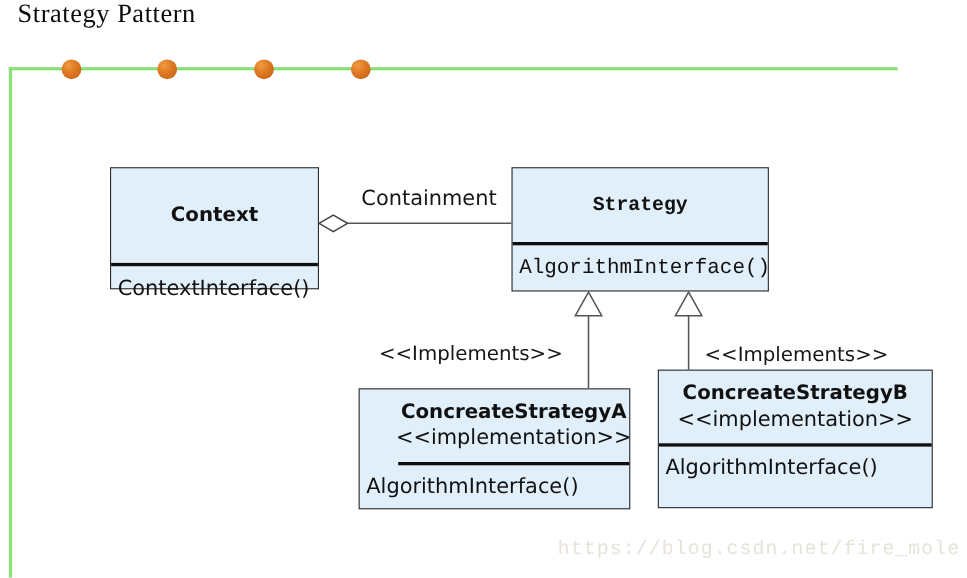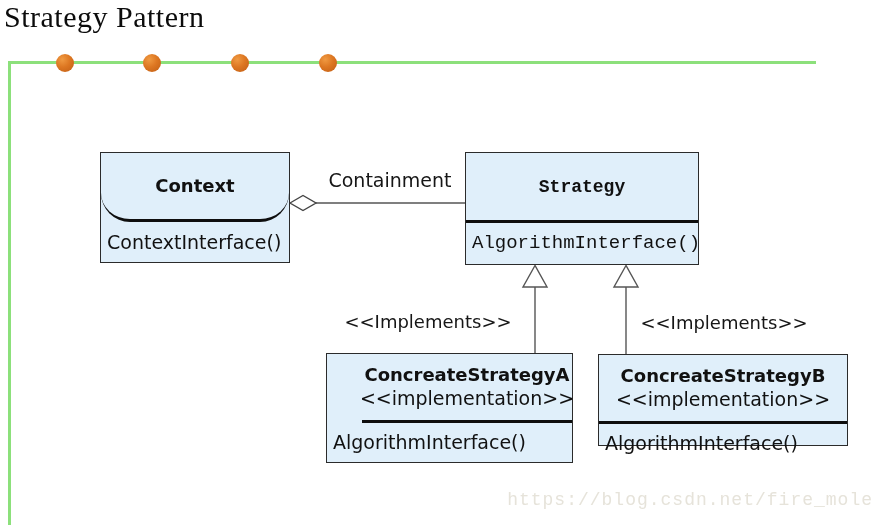--- a/index.html
+++ b/index.html
@@ -7,23 +7,23 @@
     width: 879px; height: 525px;
     background: #ffffff;
     font-family: "DejaVu Sans", sans-serif;
     position: relative;
     overflow: hidden;
   }
   .page { position: absolute; inset: 0; width: 879px; height: 525px; }
 
   
   .slide-title {
-    position: absolute; left: 4px; top: 0px;
+    position: absolute; left: 16px; top: 0px;
     font-family: "Liberation Serif", "DejaVu Serif", serif;
-    font-size: 30px; color: #0c0c0c;
+    font-size: 24px; color: #0c0c0c;
     letter-spacing: 0.5px;
     white-space: nowrap;
   }
 
   
   .accent-h {
     position: absolute; left: 8px; top: 61px;
     width: 808px; height: 3px; background: #8ce07b;
   }
   .accent-v {
@@ -54,32 +54,32 @@
   .uml-name   { font-weight: bold; font-size: 18px; line-height: 22px; }
   .uml-stereo { font-size: 19px; line-height: 24px; }
   .uml-method {
     display: flex; align-items: center;
     padding-left: 6px;
     font-size: 19px;
     box-sizing: border-box;
   }
 
   #box-context  { left: 100px; top: 152px; width: 190px; height: 111px; }
-  #box-context .uml-header { height: 69px; border-radius: 29px; }
+  #box-context .uml-header { height: 89px; }
   #box-context .uml-method { height: 39px; border-radius: 19px; }
 
   #box-strategy { left: 465px; top: 152px; width: 234px; height: 113px; font-family: Liberation Mono, monospace; }
   #box-strategy .uml-header { height: 70px; }
   #box-strategy .uml-method { height: 40px; }
 
   #box-concreteA { left: 326px; top: 353px; width: 247px; height: 110px; }
   #box-concreteA .uml-header { height: 69px; margin-left: 35px; }
   #box-concreteA .uml-method { height: 38px; }
 
-  #box-concreteB { left: 598px; top: 354px; width: 250px; height: 92px; }
+  #box-concreteB { left: 598px; top: 336px; width: 250px; height: 126px; }
   #box-concreteB .uml-header { height: 69px; }
   #box-concreteB .uml-method { height: 37px; }
 
   
   .rel-label {
     position: absolute;
     color: #161616;
     white-space: nowrap;
     text-align: center;
   }

